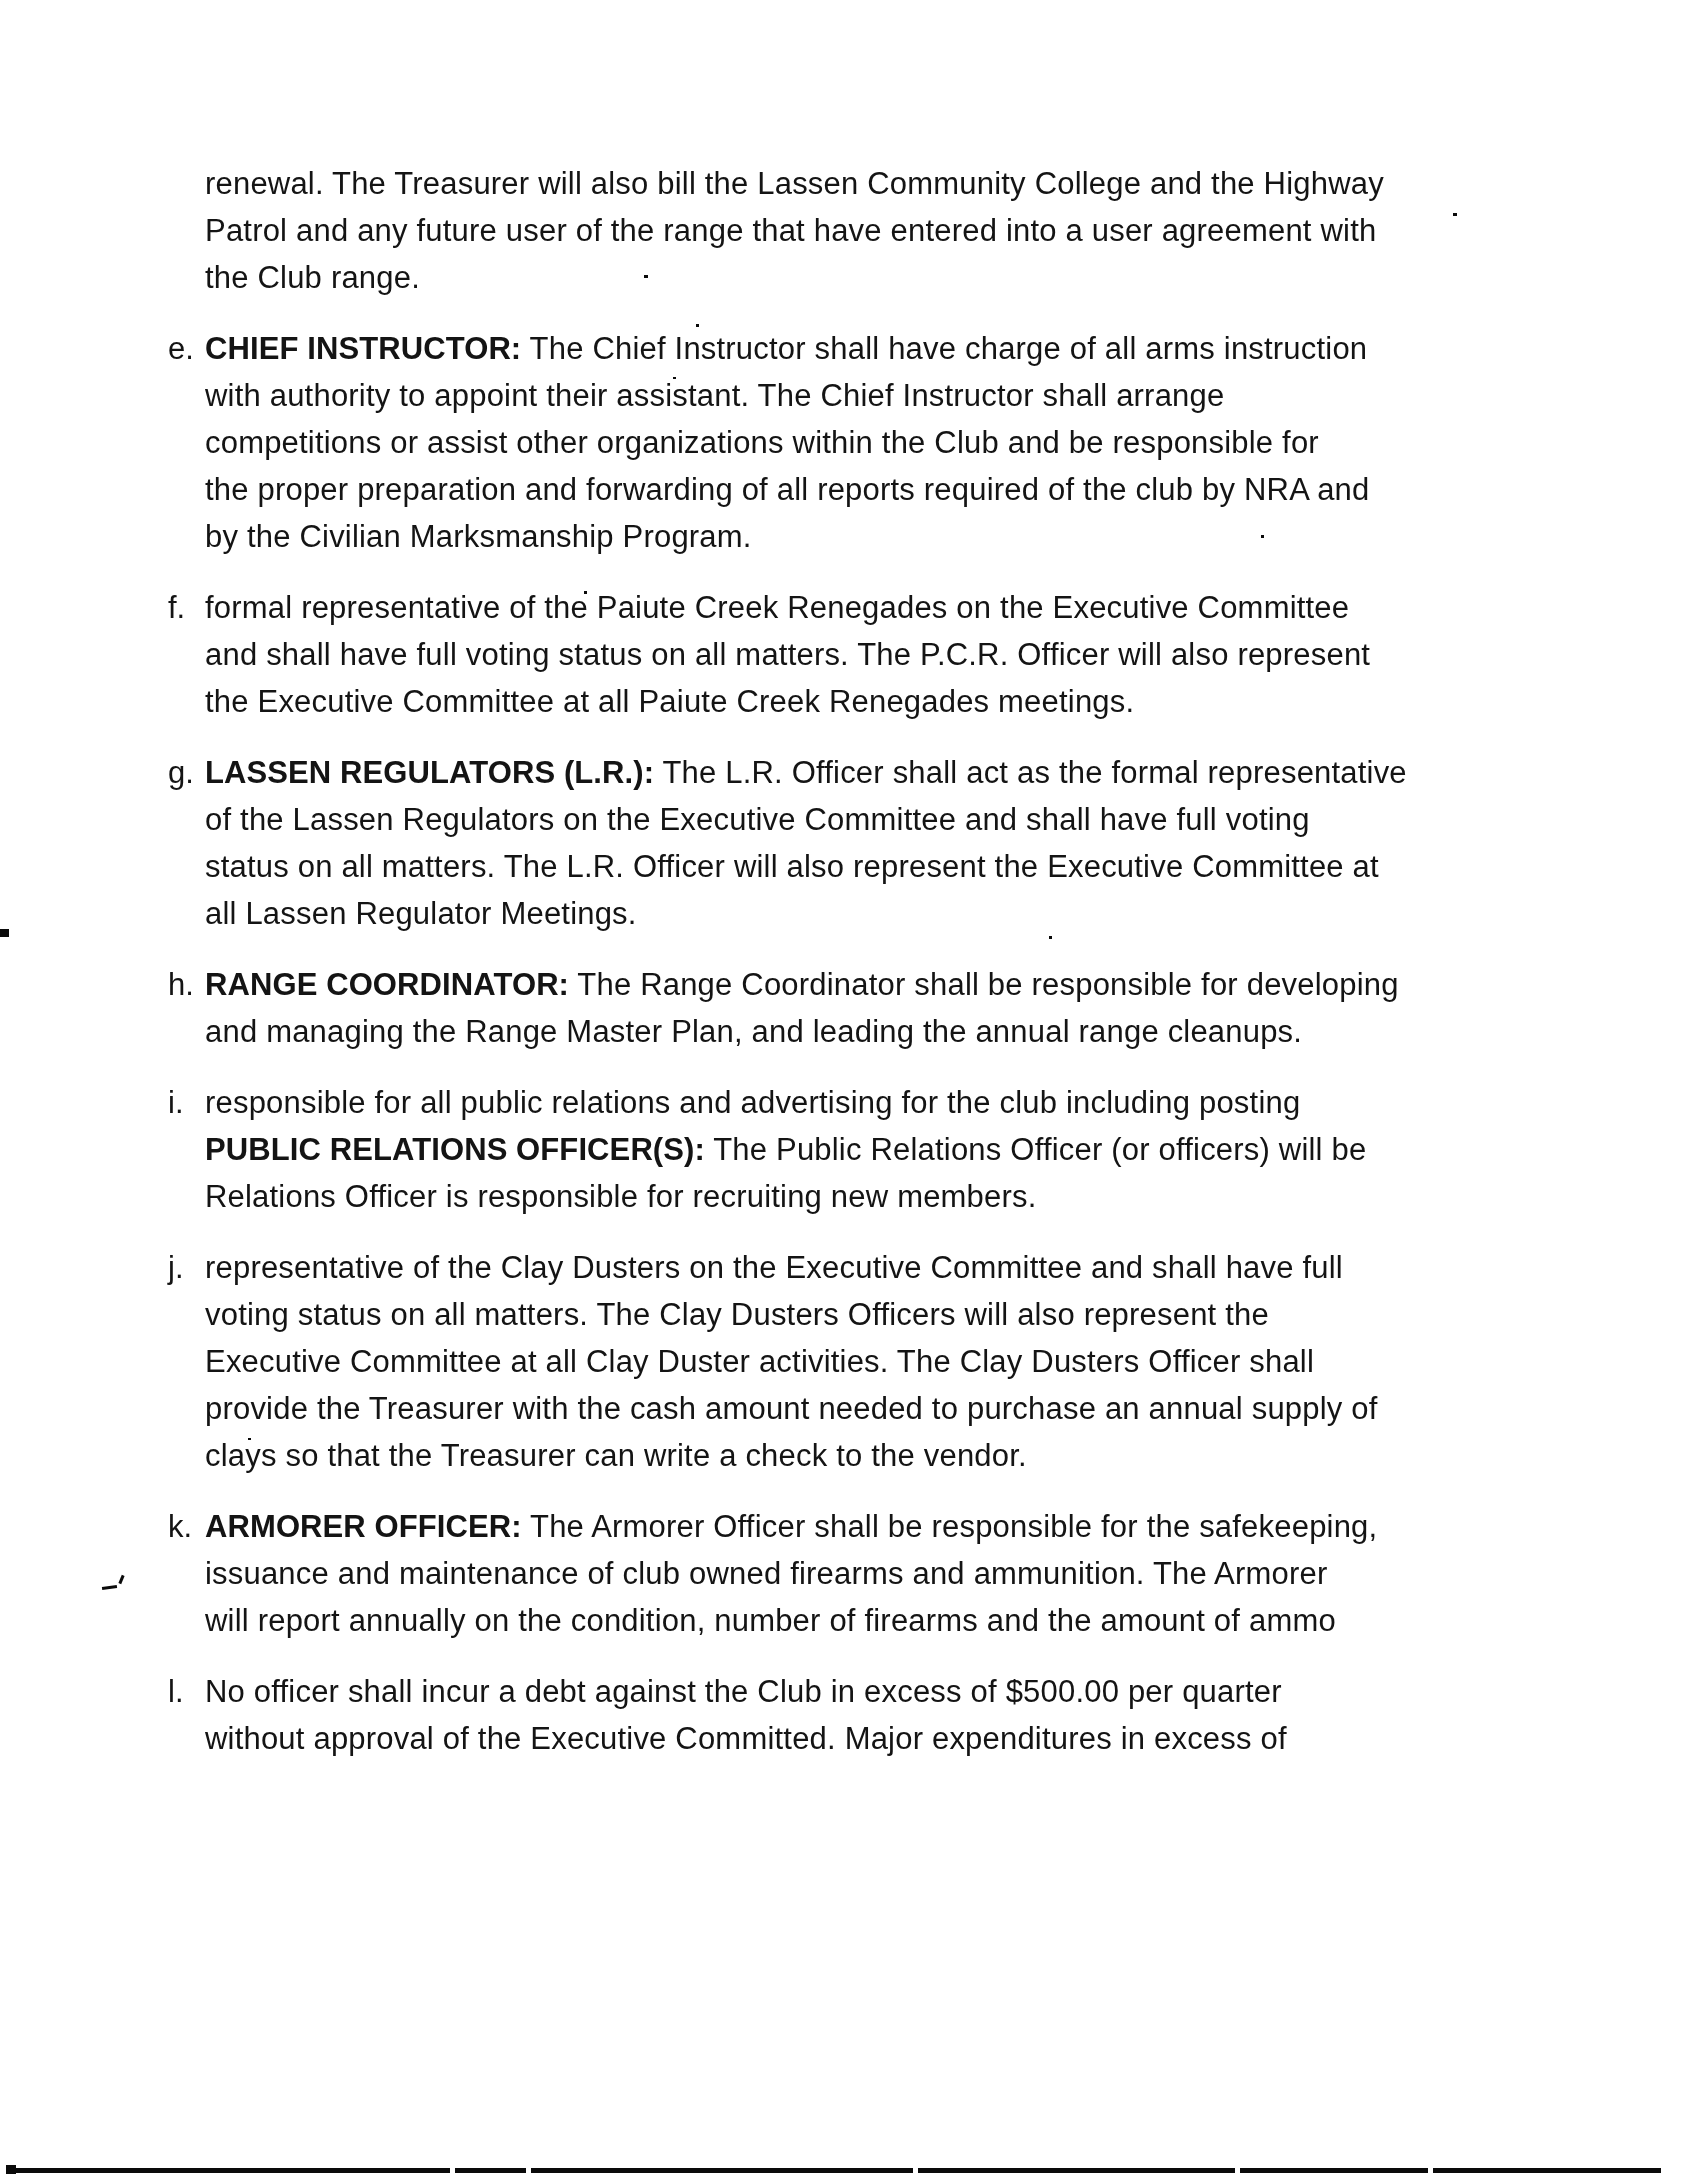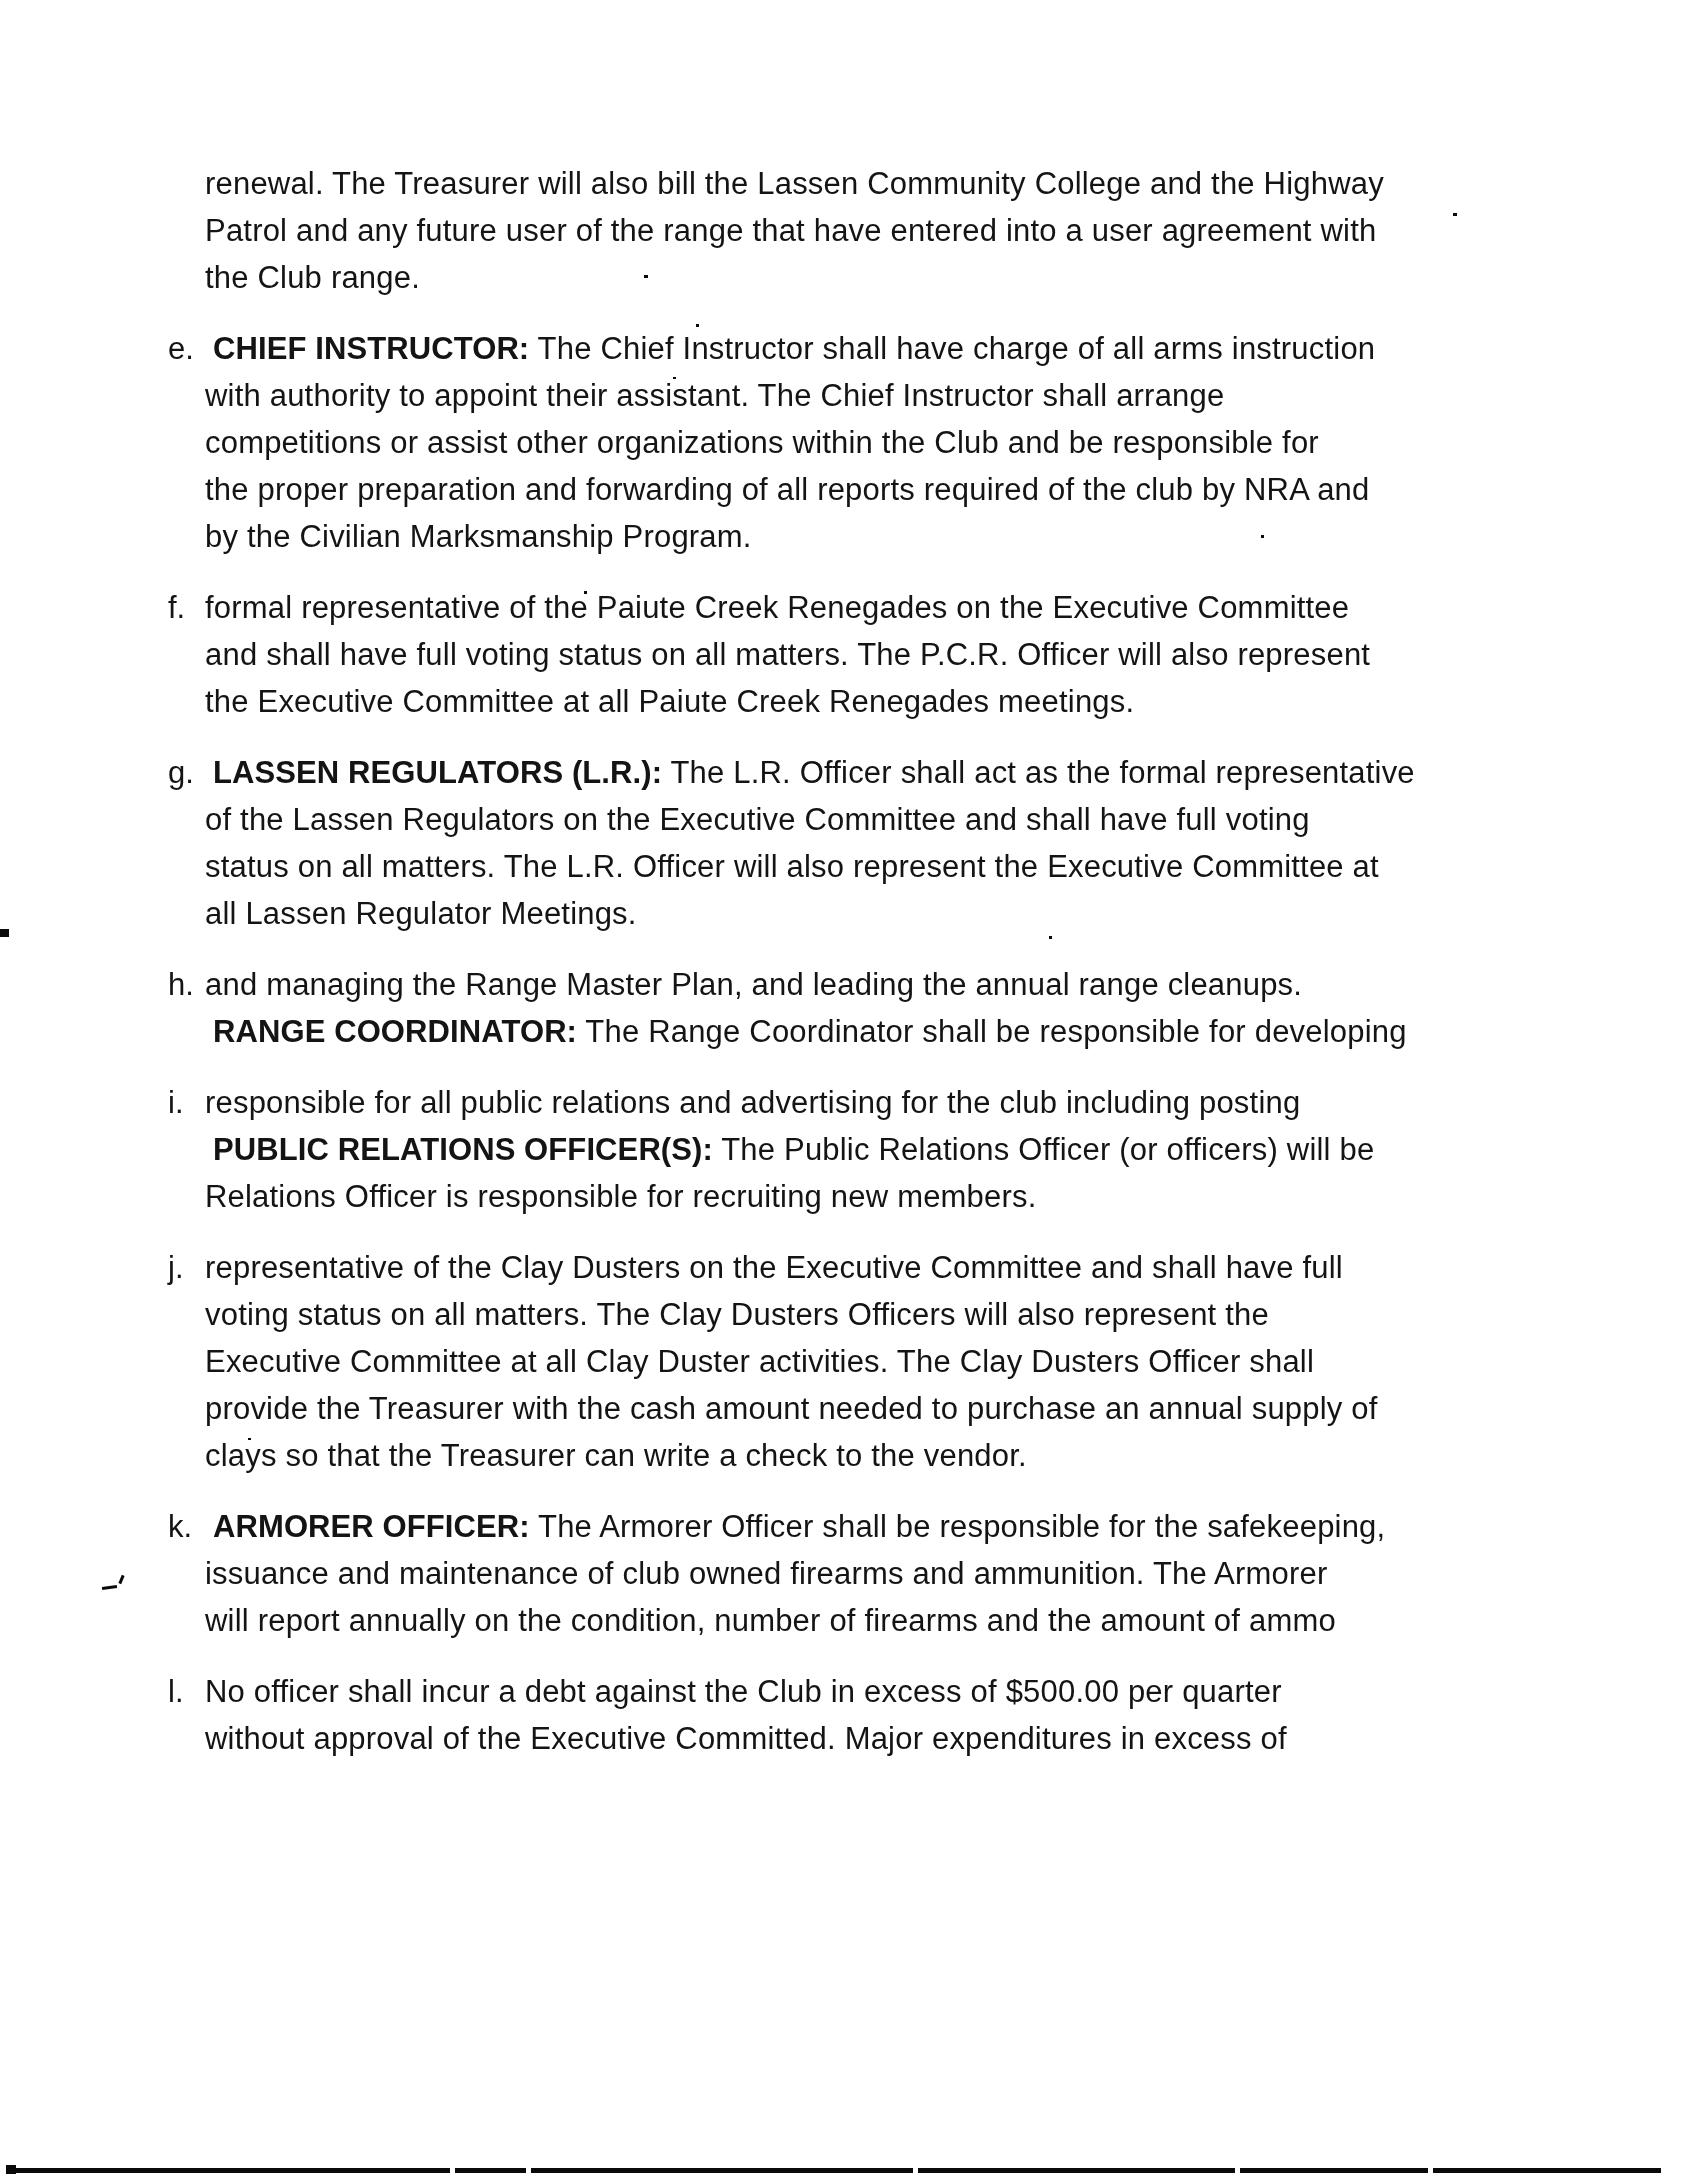--- a/index.html
+++ b/index.html
@@ -37,21 +37,21 @@
     margin: 0 0 24px 0;
     padding-left: 168px;
   }
   .marker {
     flex: 0 0 37px;
     width: 37px;
     font-size: 31px;
     line-height: 47px;
   }
   .body { flex: 0 0 auto; }
-  .item b { font-weight: 700; letter-spacing: 0.1px; margin-left: 8px; }
+  .item b { font-weight: 700; letter-spacing: 0.1px; }
   .artifact { position: absolute; background: #0a0a0a; }
   .artifact.gap { background: #ffffff; }
 </style>
 </head>
 <body>
 
 <div class="page">
   <div class="content">
     <div class="intro" id="intro">
         <div class="line">renewal. The Treasurer will also bill the Lassen Community College and the Highway</div>
@@ -82,22 +82,22 @@
           <div class="body">
             <div class="line"><b>LASSEN REGULATORS (L.R.):</b> <span>The L.R. Officer shall act as the formal representative</span></div>
             <div class="line">of the Lassen Regulators on the Executive Committee and shall have full voting</div>
             <div class="line">status on all matters. The L.R. Officer will also represent the Executive Committee at</div>
             <div class="line">all Lassen Regulator Meetings.</div>
           </div>
         </div>
         <div class="item">
           <span class="marker">h.</span>
           <div class="body">
+            <div class="line"><b>RANGE COORDINATOR:</b> <span>The Range Coordinator shall be responsible for developing</span></div>
             <div class="line">and managing the Range Master Plan, and leading the annual range cleanups.</div>
-            <div class="line"><b>RANGE COORDINATOR:</b> <span>The Range Coordinator shall be responsible for developing</span></div>
           </div>
         </div>
         <div class="item">
           <span class="marker">i.</span>
           <div class="body">
             <div class="line">responsible for all public relations and advertising for the club including posting</div>
             <div class="line"><b>PUBLIC RELATIONS OFFICER(S):</b> <span>The Public Relations Officer (or officers) will be</span></div>
             <div class="line">Relations Officer is responsible for recruiting new members.</div>
           </div>
         </div>

